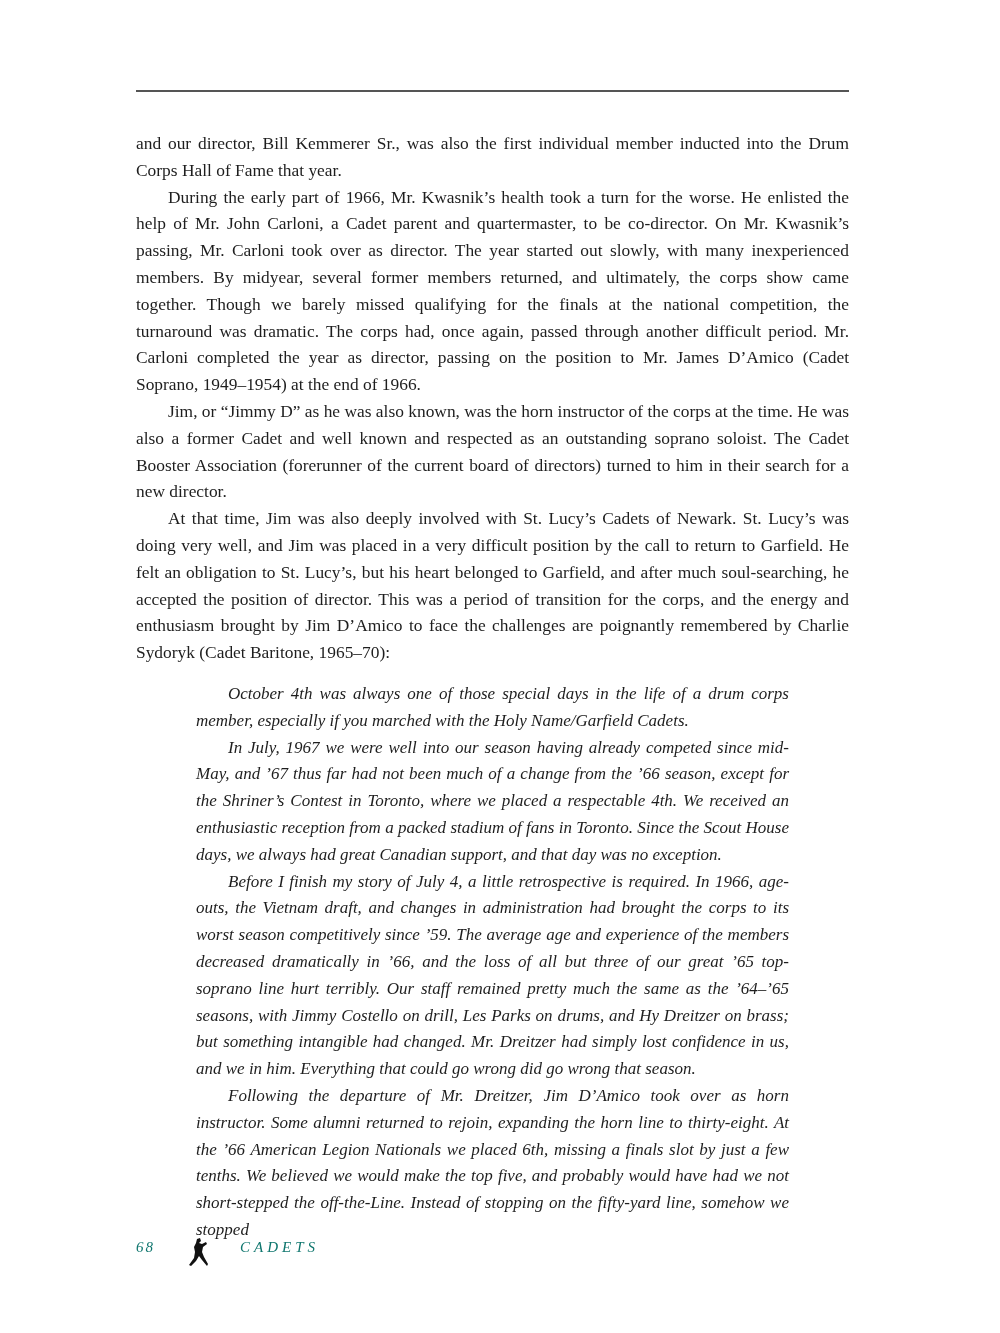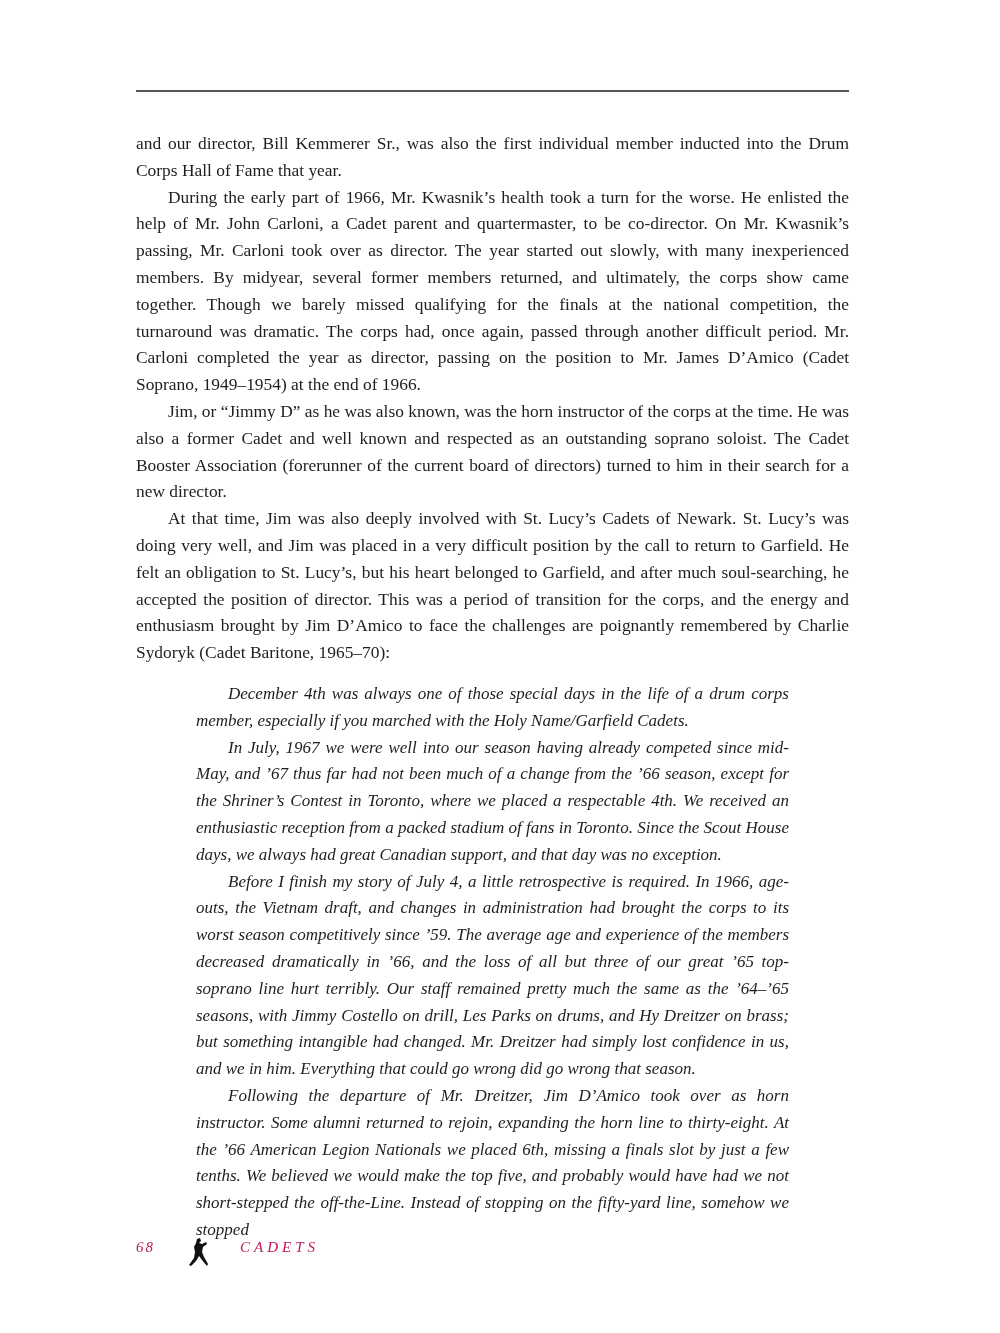--- a/index.html
+++ b/index.html
@@ -12,39 +12,39 @@
   }
   .body-text p { margin: 0; text-indent: 32px; }
   .body-text p.cont { text-indent: 0; }
   .quote {
     position: absolute; left: 196px; top: 681px; width: 593px;
     font-family: "Liberation Serif", serif; font-style: italic; font-size: 17px; line-height: 26.8px;
     text-align: justify;
   }
   .quote p { margin: 0; text-indent: 32px; }
   .footer { position: absolute; top: 1237px; left: 136px; height: 30px; width: 400px;
-    font-family: "Liberation Serif", serif; font-style: italic; color: #be185d; }
+    font-family: "Liberation Serif", serif; font-style: italic; color: #0f766e; }
   .page-num { position: absolute; left: 0; top: 2px; font-size: 15px; letter-spacing: 2px; }
   .logo { position: absolute; left: 48px; top: 0; width: 28px; height: 32px; }
   .running-head { position: absolute; left: 104px; top: 2px; font-size: 15px; letter-spacing: 4px; }
 </style>
 </head>
 <body>
 
 <div class="rule"></div>
 
 <div class="body-text">
   <p class="cont">and our director, Bill Kemmerer Sr., was also the first individual member inducted into the Drum Corps Hall of Fame that year.</p>
   <p>During the early part of 1966, Mr. Kwasnik’s health took a turn for the worse. He enlisted the help of Mr. John Carloni, a Cadet parent and quartermaster, to be co-director. On Mr. Kwasnik’s passing, Mr. Carloni took over as director. The year started out slowly, with many inexperienced members. By midyear, several former members returned, and ultimately, the corps show came together. Though we barely missed qualifying for the finals at the national competition, the turnaround was dramatic. The corps had, once again, passed through another difficult period. Mr. Carloni completed the year as director, passing on the position to Mr. James D’Amico (Cadet Soprano, 1949–1954) at the end of 1966.</p>
   <p>Jim, or “Jimmy D” as he was also known, was the horn instructor of the corps at the time. He was also a former Cadet and well known and respected as an outstanding soprano soloist. The Cadet Booster Association (forerunner of the current board of directors) turned to him in their search for a new director.</p>
   <p>At that time, Jim was also deeply involved with St. Lucy’s Cadets of Newark. St. Lucy’s was doing very well, and Jim was placed in a very difficult position by the call to return to Garfield. He felt an obligation to St. Lucy’s, but his heart belonged to Garfield, and after much soul-searching, he accepted the position of director. This was a period of transition for the corps, and the energy and enthusiasm brought by Jim D’Amico to face the challenges are poignantly remembered by Charlie Sydoryk (Cadet Baritone, 1965–70):</p>
 </div>
 
 <div class="quote">
-  <p>December 4th was always one of those special days in the life of a drum corps member, especially if you marched with the Holy Name/Garfield Cadets.</p>
+  <p>October 4th was always one of those special days in the life of a drum corps member, especially if you marched with the Holy Name/Garfield Cadets.</p>
   <p>In July, 1967 we were well into our season having already competed since mid-May, and ’67 thus far had not been much of a change from the ’66 season, except for the Shriner’s Contest in Toronto, where we placed a respectable 4th. We received an enthusiastic reception from a packed stadium of fans in Toronto. Since the Scout House days, we always had great Canadian support, and that day was no exception.</p>
   <p>Before I finish my story of July 4, a little retrospective is required. In 1966, age-outs, the Vietnam draft, and changes in administration had brought the corps to its worst season competitively since ’59. The average age and experience of the members decreased dramatically in ’66, and the loss of all but three of our great ’65 top-soprano line hurt terribly. Our staff remained pretty much the same as the ’64–’65 seasons, with Jimmy Costello on drill, Les Parks on drums, and Hy Dreitzer on brass; but something intangible had changed. Mr. Dreitzer had simply lost confidence in us, and we in him. Everything that could go wrong did go wrong that season.</p>
   <p>Following the departure of Mr. Dreitzer, Jim D’Amico took over as horn instructor. Some alumni returned to rejoin, expanding the horn line to thirty-eight. At the ’66 American Legion Nationals we placed 6th, missing a finals slot by just a few tenths. We believed we would make the top five, and probably would have had we not short-stepped the off-the-Line. Instead of stopping on the fifty-yard line, somehow we stopped</p>
 </div>
 
 <div class="footer">
   <span class="page-num">68</span>
   <svg class="logo" viewBox="0 0 28 32">
     <path d="M13 2 L16 1 L17 4 L15 6 L18 7 L22 5 L23 7 L19 10 L18 15 L20 20 L24 27 L23 29 L18 23 L15 19 L12 24 L7 29 L5 28 L10 21 L11 15 L10 10 L12 6 Z" fill="#111"></path>
   </svg>

